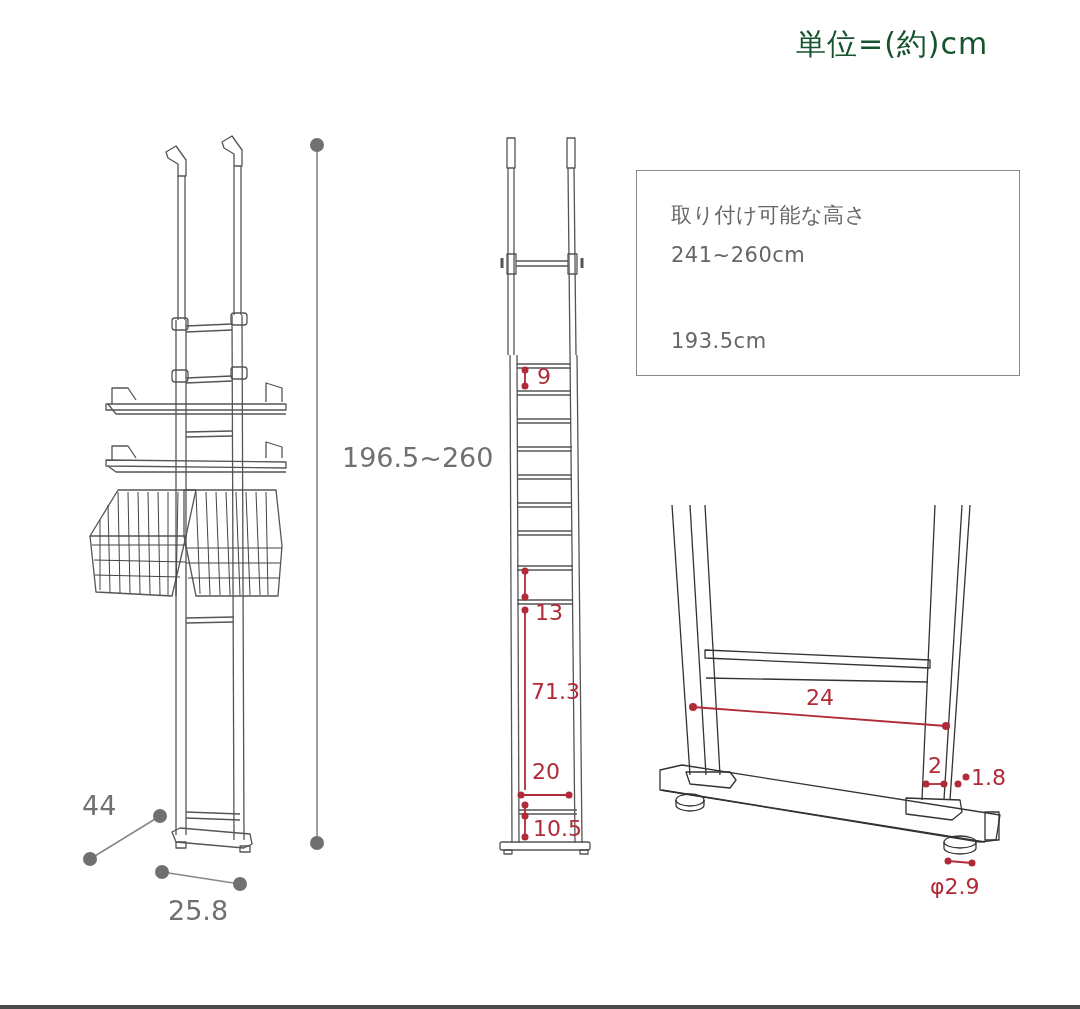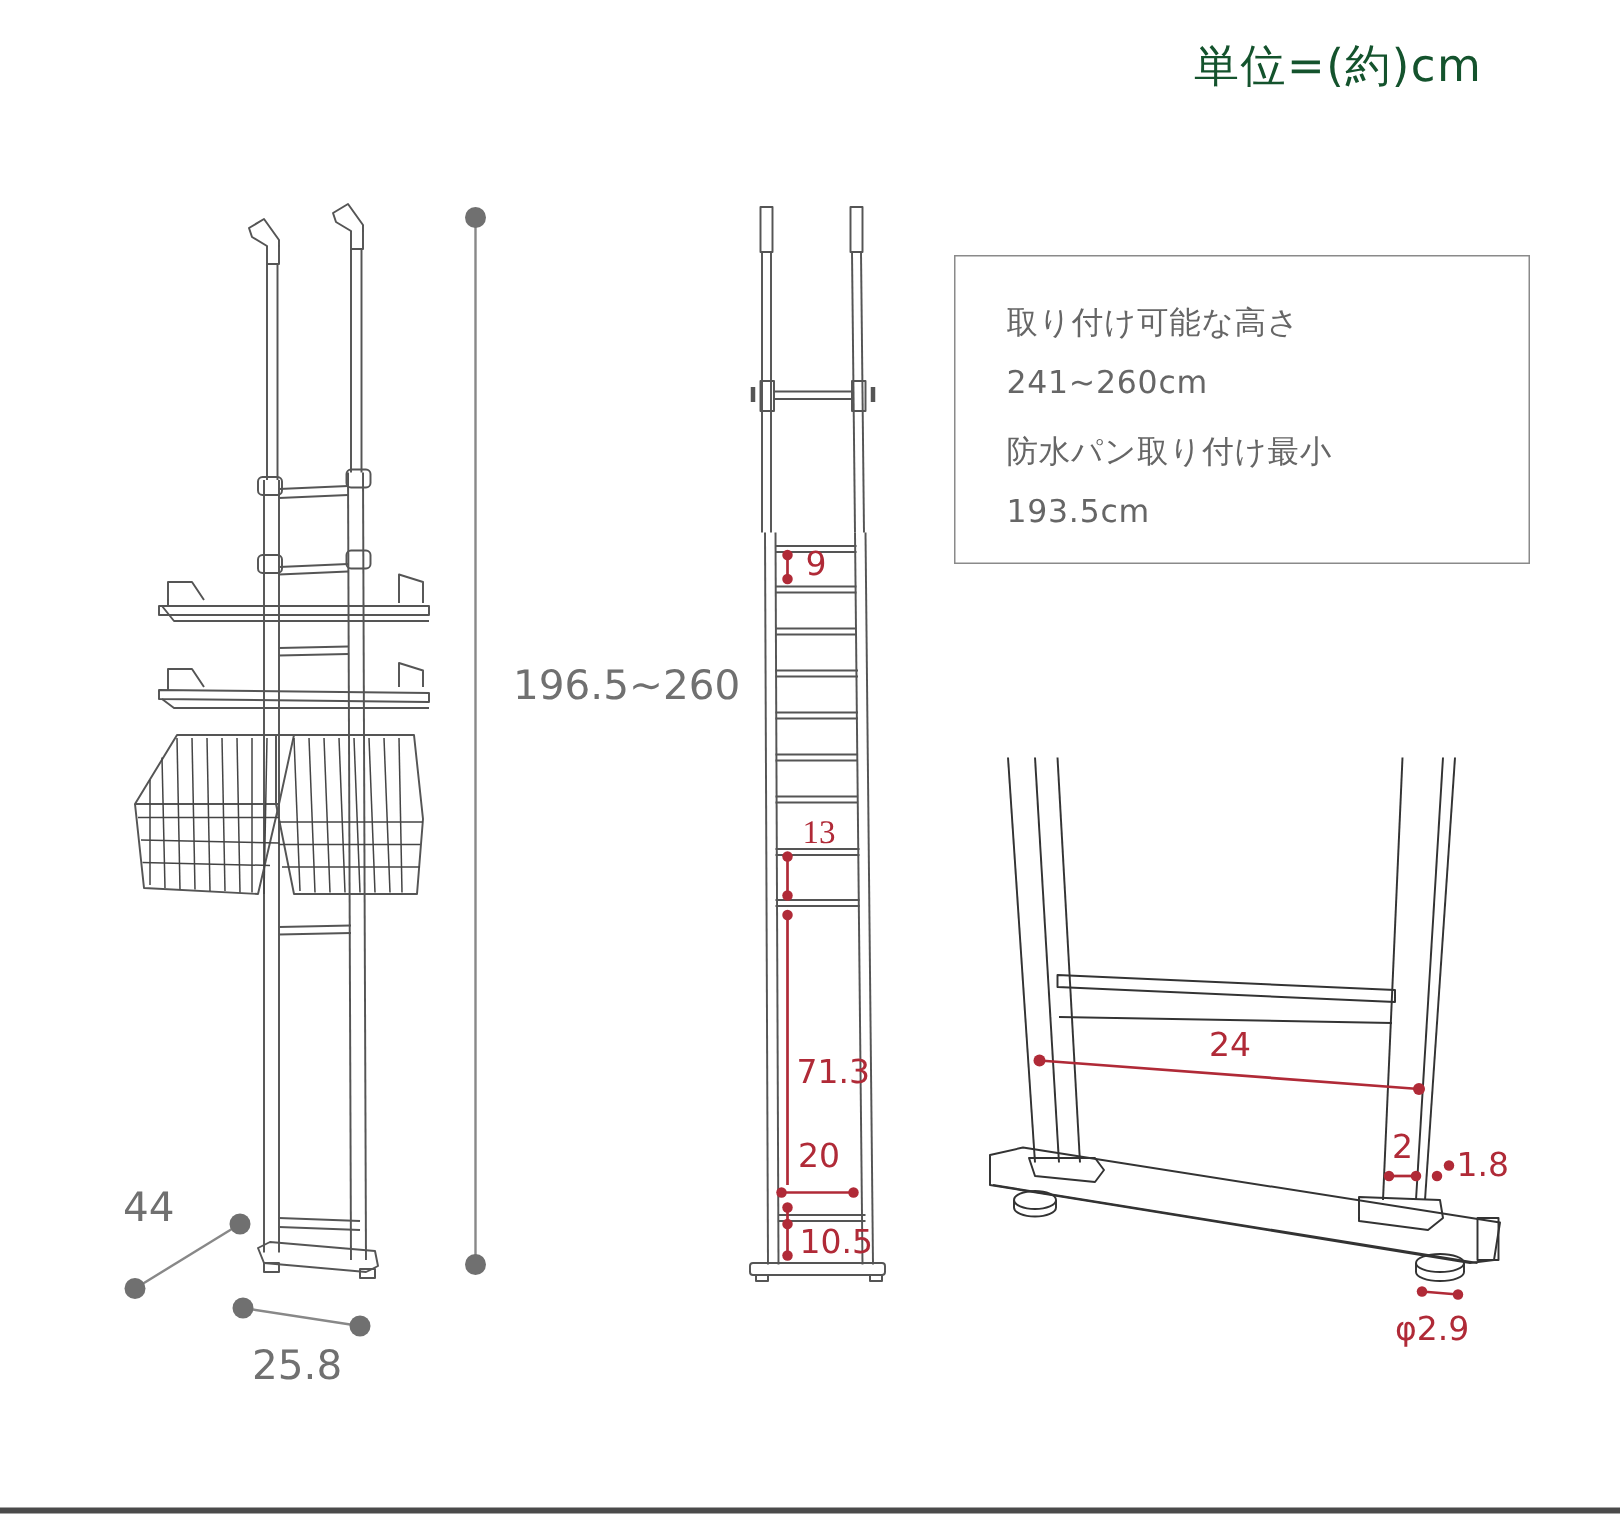--- a/index.html
+++ b/index.html
@@ -205,31 +205,30 @@
       <circle cx="966" cy="777" r="3.5" stroke="none"></circle>
     <line x1="948" y1="861" x2="972" y2="863"></line>
     <circle cx="948" cy="861" r="3.5" stroke="none"></circle>
       <circle cx="972" cy="863" r="3.5" stroke="none"></circle>
   </g>
 </svg>
 
 <div class="abs info-box">
   <div class="info-line" style="top:30px">取り付け可能な高さ</div>
   <div class="info-line" style="top:72px">241~260cm</div>
-  <div class="info-line" style="top:116px">防水パン取り付け最小</div>
   <div class="info-line" style="top:158px">193.5cm</div>
 </div>
 
 <div class="abs gray-dim" style="left:342px; top:442px;">196.5~260</div>
 <div class="abs gray-dim" style="left:82px; top:790px;">44</div>
 <div class="abs gray-dim" style="left:168px; top:895px;">25.8</div>
 
 <div class="abs red-dim" style="left:537px; top:364px;">9</div>
-<div class="abs red-dim" style="left:535px; top:542px;font-family:Liberation Serif, serif;">13</div>
-<div class="abs red-dim" style="left:531px; top:679px;margin-top:24px;">71.3</div>
+<div class="abs red-dim" style="left:535px; top:600px;">13</div>
+<div class="abs red-dim" style="left:531px; top:679px;">71.3</div>
 <div class="abs red-dim" style="left:532px; top:759px;">20</div>
 <div class="abs red-dim" style="left:533px; top:816px;">10.5</div>
 
 <div class="abs red-dim" style="left:806px; top:685px;text-align:center;">24</div>
 <div class="abs red-dim" style="left:928px; top:753px;">2</div>
 <div class="abs red-dim" style="left:971px; top:765px;">1.8</div>
 <div class="abs red-dim" style="left:930px; top:874px;">φ2.9</div>
 
 <div class="abs bottom-rule"></div>
 

